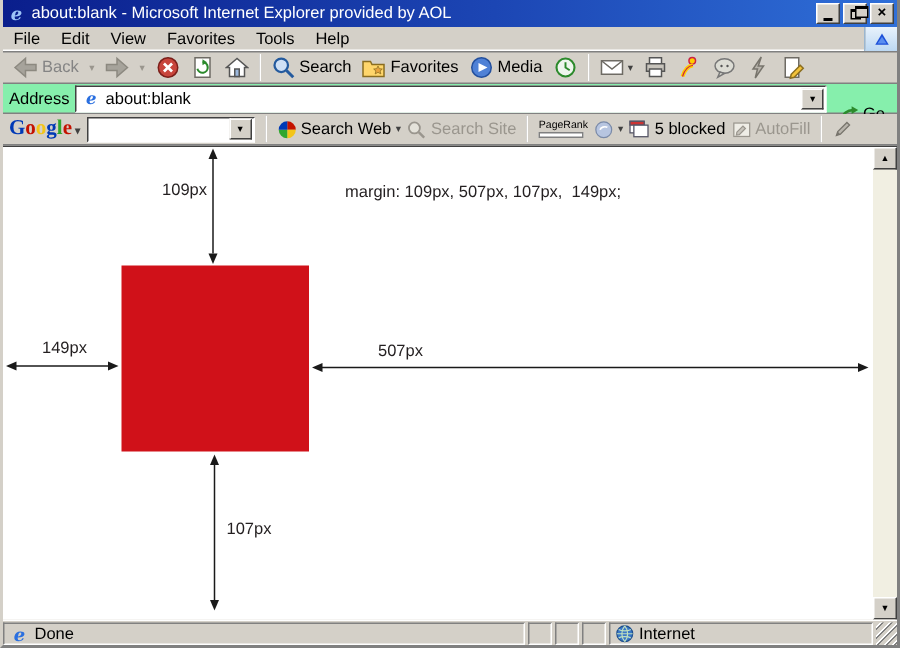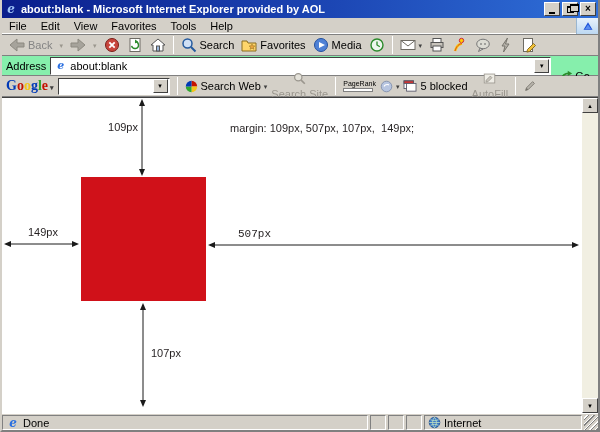--- a/index.html
+++ b/index.html
@@ -12,21 +12,21 @@
     border-left:2px solid #d4d0c8; border-right:2px solid #808080; border-bottom:2px solid #808080;
     display:flex; flex-direction:column;
   }
 
   
   .titlebar {
     height:18px; flex:0 0 18px;
     background:linear-gradient(90deg,#0a1e8c 0%,#1c46b4 55%,#2f6fd8 100%);
     display:flex; align-items:center; padding:0 2px; gap:3px;
   }
-  .titlebar .title { color:#fff; font-weight:bold; font-size:11px; flex:1; white-space:nowrap; overflow:hidden; }
+  .titlebar .title { color:#fff; font-weight:normal; font-size:11px; flex:1; white-space:nowrap; overflow:hidden; }
   .ie-glyph {
     display:inline-flex; align-items:center; justify-content:center;
     width:14px; height:14px; font-weight:bold; font-size:12px; color:#2a6fe0;
     background:transparent; font-family:"DejaVu Serif", serif; font-style:italic;
   }
   .titlebar .ie-glyph { color:#9ec4f8; }
   .winbtns { display:flex; gap:2px; }
   .winbtn {
     width:16px; height:14px; background:#d4d0c8;
     border:1px solid; border-color:#fff #404040 #404040 #fff;
@@ -87,55 +87,55 @@
     background:#d4d0c8; border-bottom:1px solid #808080; padding:0 4px; gap:4px;
   }
   .glogo { font-family:"Liberation Serif", serif; font-weight:bold; font-size:14px; letter-spacing:0; display:flex; align-items:baseline; cursor:default; }
   .g0,.g3 { color:#0039b6; } .g1,.g5 { color:#c41200; } .g2 { color:#f3c518; } .g4 { color:#30a72f; }
   .glogo .dd { margin-left:2px; }
   .gsearch {
     width:112px; height:17px; background:#fff; display:flex; align-items:center;
     border:1px solid; border-color:#404040 #fff #fff #404040; padding-right:1px; justify-content:flex-end;
   }
   .gitem { display:flex; align-items:center; gap:3px; cursor:default; white-space:nowrap; }
-  .gitem.disabled { color:#9a968e;flex-direction:column; }
+  .gitem.disabled { color:#9a968e; }
   .pagerank { display:flex; flex-direction:column; align-items:flex-start; cursor:default; }
   .pagerank .pr-label { font-size:7px; line-height:7px; }
   .pr-bar { width:30px; height:4px; border:1px solid #808080; background:#fff; margin-top:1px; }
   .pr-fill { width:40%; height:100%; background:#3c9e3c; }
 
   
   .viewport {
     flex:1; background:#fff; border-top:1px solid #404040; position:relative; display:flex; overflow:hidden;
   }
   .canvas { position:relative; width:580px; height:100%; }
   .red-square { position:absolute; left:79px; top:79px; width:125px; height:124px; }
   .annot { position:absolute; left:0; top:0; }
   .lbl-note { position:absolute; font-size:11px; color:#231f20; white-space:pre; }
   .lbl-top { left:90px; top:23px; width:46px; text-align:right; }
   .lbl-margin { left:228px; top:24px; }
   .lbl-left { left:26px; top:128px; }
-  .lbl-right { left:236px; top:130px;font-family:Liberation Mono, monospace; }
+  .lbl-right { left:250px; top:130px; }
   .lbl-bottom { left:149px; top:249px; }
 
   .vscroll { width:16px; flex:0 0 16px; background:#f1efe2; display:flex; flex-direction:column; justify-content:space-between; }
   .sbtn {
     height:15px; background:#d4d0c8; border:1px solid; border-color:#fff #404040 #404040 #fff;
     display:flex; align-items:center; justify-content:center; font-size:6px; color:#000; cursor:default;
   }
 
   
   .statusbar {
     height:17px; flex:0 0 17px; background:#d4d0c8; display:flex; align-items:stretch; gap:2px;
     border-top:1px solid #fff; padding-top:1px;
   }
   .spane { border:1px solid; border-color:#808080 #fff #fff #808080; display:flex; align-items:center; gap:3px; padding:0 3px; }
   .spane.main { flex:1; }
   .spane.mini { width:16px; }
-  .spane.zone { width:158px; }
+  .spane.zone { width:176px; }
   .grip { width:14px; background:repeating-linear-gradient(135deg,#d4d0c8 0 2px,#fff 2px 3px,#808080 3px 4px); }
 </style>
 </head>
 <body>
 
 <div class="window">
 
   <div class="titlebar">
     <span class="ie-glyph">e</span>
     <span class="title">about:blank - Microsoft Internet Explorer provided by AOL</span>

